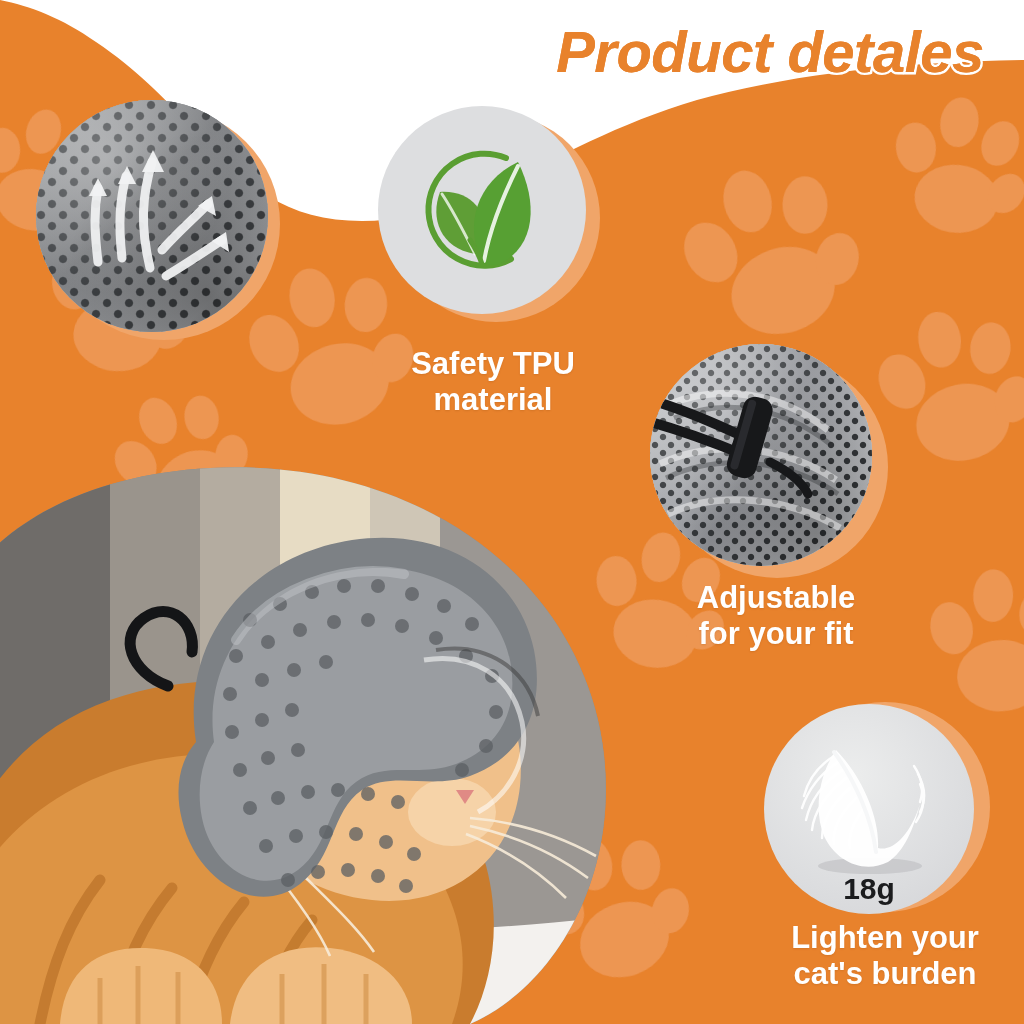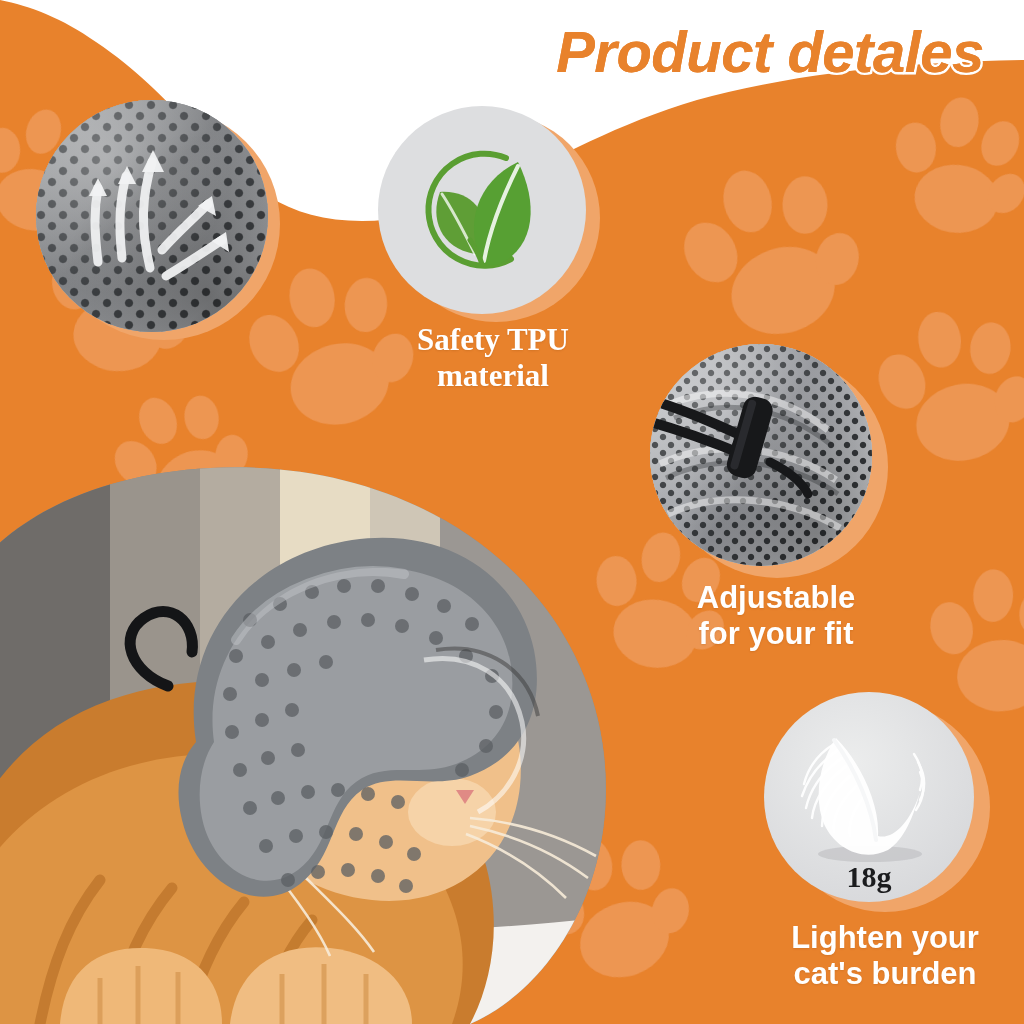--- a/index.html
+++ b/index.html
@@ -199,21 +199,21 @@
         <path d="M 97 148 C 62 142, 52 112, 62 86 C 92 84, 110 104, 108 136 Z" fill="#5F9E36"></path>
         <path d="M 97 148 C 86 126, 76 106, 64 88" fill="none" stroke="#ffffff" stroke-width="3" opacity=".75" stroke-linecap="round"></path>
 
         <path d="M 104 156 C 86 120, 98 76, 140 56 C 160 96, 158 140, 122 158 C 115 160, 109 159, 104 156 Z" fill="#57A033"></path>
         <path d="M 106 155 C 112 122, 124 92, 140 60" fill="none" stroke="#ffffff" stroke-width="4" opacity=".85" stroke-linecap="round"></path>
 
         <path d="M 104 158 C 100 146, 96 140, 92 134" fill="none" stroke="#5A9E32" stroke-width="5" stroke-linecap="round"></path>
       </svg>
     </div>
 
-    <div class="cap" style="left:-22px; top:222px; width:286px;font-family:Liberation Serif, serif;">Safety TPU
+    <div class="cap" style="left:-22px; top:246px; width:286px;">Safety TPU
 material</div>
   </div>
 
   <div class="badge" style="left:636px; top:340px; width:280px; height:330px;">
 
     <div class="ring" style="left:30px; top:16px; width:222px; height:222px;"></div>
 
     <div class="disc" style="left:14px; top:4px; width:222px; height:222px; background:#e9eaec;">
       <div class="mesh-tex fine"></div>
       <div class="tex-shade"></div>
@@ -241,22 +241,22 @@
     </div>
 
     <div class="cap" style="left:-10px; top:240px; width:300px;">Adjustable
 for your fit</div>
   </div>
 
   <div class="badge" style="left:750px; top:688px; width:270px; height:336px;">
 
     <div class="ring" style="left:30px; top:14px; width:210px; height:210px;"></div>
 
-    <div class="disc" style="left:14px; top:4px; width:210px; height:210px;
-         background:radial-gradient(circle at 42% 34%, #eceded 0%, #dcdddf 62%, #d2d3d6 100%);font-family:Liberation Serif, serif;">
+    <div class="disc" style="left:14px; top:16px; width:210px; height:210px;
+         background:radial-gradient(circle at 42% 34%, #eceded 0%, #dcdddf 62%, #d2d3d6 100%);">
       <svg class="svg-fill" viewBox="0 0 210 210">
         <ellipse cx="106" cy="162" rx="52" ry="8" fill="#b9babd" opacity=".55"></ellipse>
 
         <g stroke="#ffffff" stroke-width="2.4" stroke-linecap="round" opacity=".92" fill="none">
           <path d="M70 52 C54 62, 44 76, 40 92"></path>
           <path d="M74 58 C56 70, 44 86, 38 104"></path>
           <path d="M78 66 C58 80, 46 98, 42 116"></path>
           <path d="M82 74 C62 90, 50 108, 48 126"></path>
           <path d="M86 84 C68 100, 58 118, 58 134"></path>
           <path d="M92 94 C76 110, 68 126, 70 140"></path>

